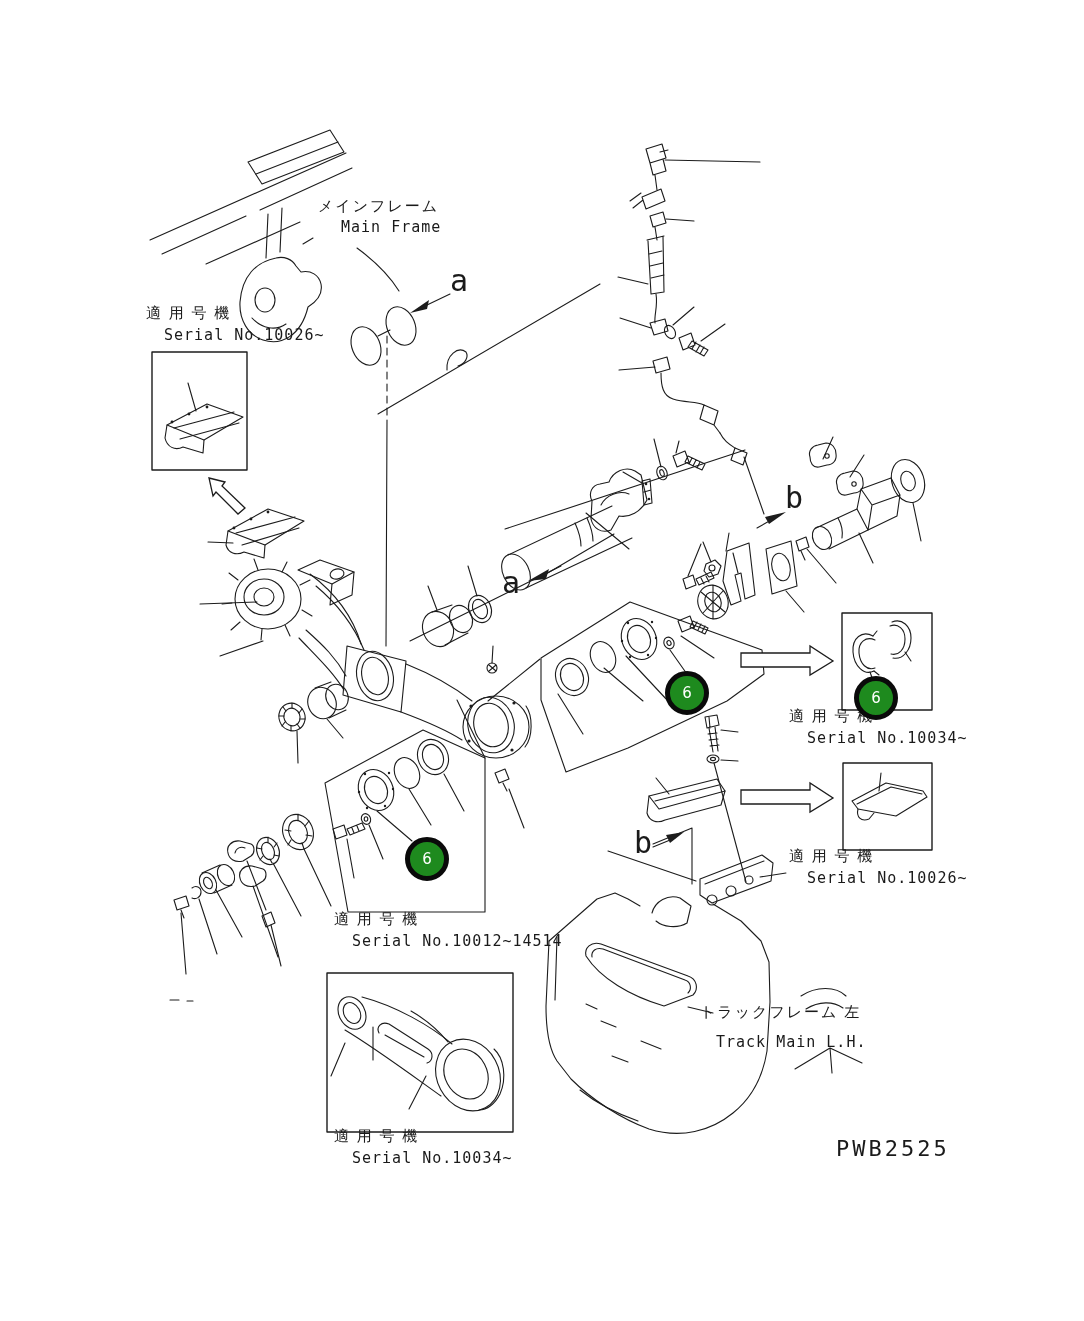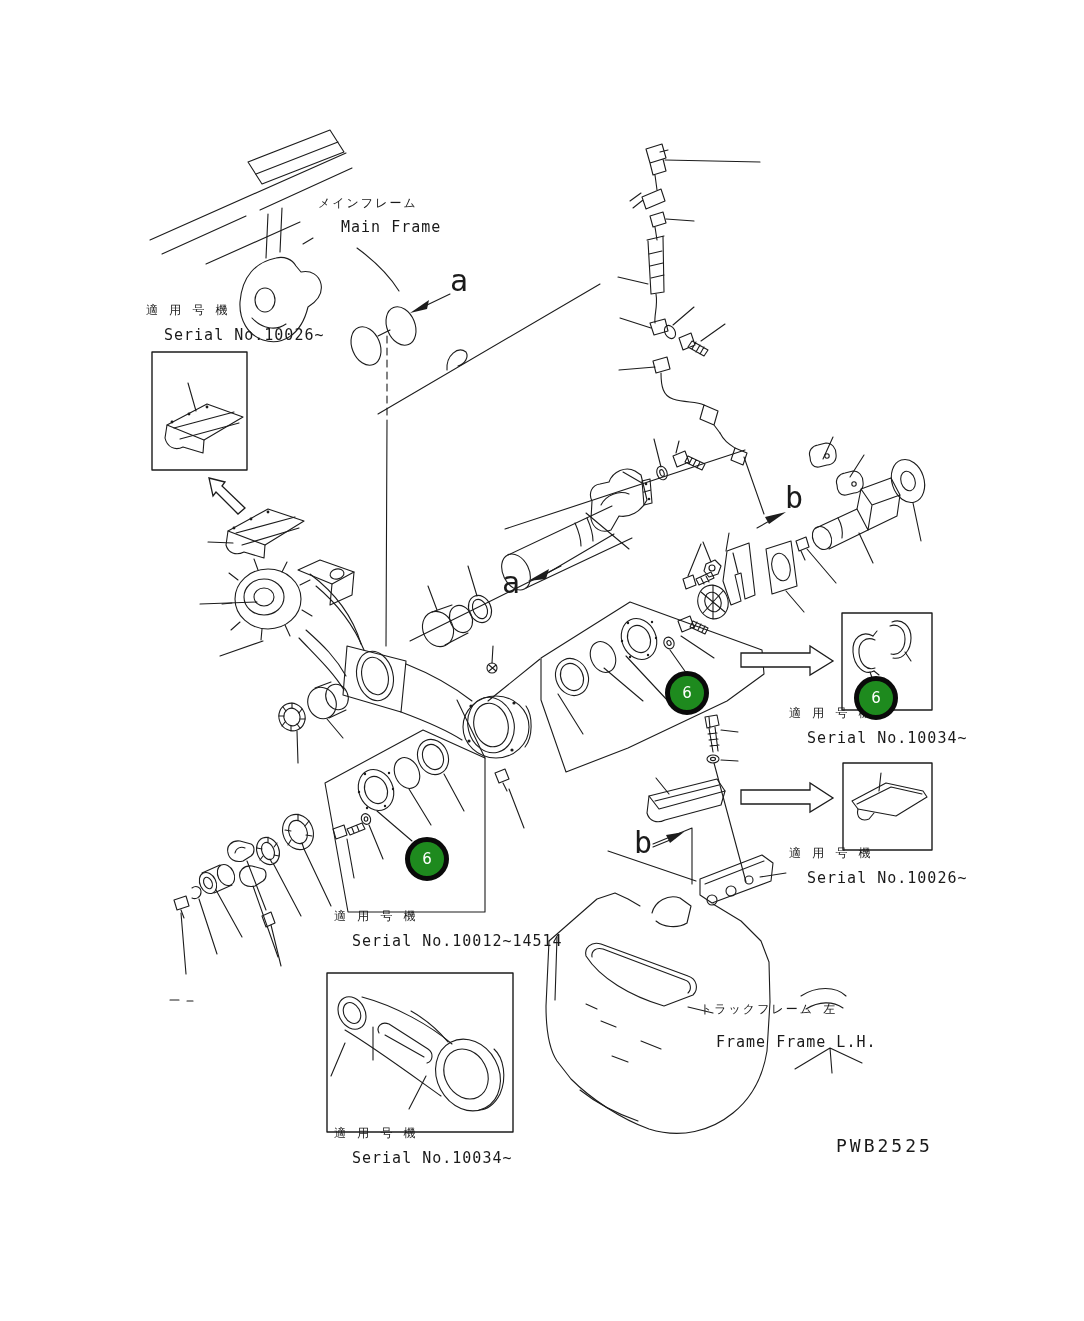--- a/index.html
+++ b/index.html
@@ -7,24 +7,24 @@
           font-family:"DejaVu Sans Mono","DejaVu Sans",monospace;color:#1a1a1a;}
   #art{position:absolute;left:0;top:0;}
   #art path,#art ellipse,#art circle,#art rect,#art polyline{fill:none;stroke:#1c1c1c;stroke-width:1.1;
           stroke-linecap:round;stroke-linejoin:round;}
   #art .dash{stroke-dasharray:7 5;}
   #art .dot{fill:#1c1c1c;stroke:none;}
   #art .fill{fill:#1c1c1c;stroke:none;}
   #art .blockarrow{fill:#ffffff;stroke:#1c1c1c;stroke-width:1.3;}
   #art rect.box{stroke-width:1.4;}
   .lbl{position:absolute;white-space:pre;line-height:1.15;}
-  .jp{font-size:12px;letter-spacing:2px;font-family:Liberation Mono, monospace;}
+  .jp{font-size:15px;letter-spacing:2px;font-family:Liberation Serif, serif;}
   .en{font-size:15px;letter-spacing:1px;padding-left:21px;}
   .big-letter{font-size:30px;letter-spacing:0;}
-  .code{font-size:18px;letter-spacing:3px;}
+  .code{font-size:22px;letter-spacing:3px;}
   .marker{position:absolute;width:34px;height:34px;border:5px solid #0a0a0a;border-radius:50%;
           background:#1e8a1e;color:#fff;text-align:center;line-height:34px;font-size:15px;
           font-family:"DejaVu Sans",sans-serif;}
 </style>
 </head>
 <body>
 
 <div id="canvas">
 
 <svg id="art" width="1084" height="1321" viewBox="0 0 1084 1321">
@@ -359,21 +359,21 @@
 <div class="lbl jp" style="left:789px;top:848px">適 用 号 機</div>
 <div class="lbl en" style="left:786px;top:870px">Serial No.10026~</div>
 
 <div class="lbl jp" style="left:334px;top:911px">適 用 号 機</div>
 <div class="lbl en" style="left:331px;top:933px">Serial No.10012~14514</div>
 
 <div class="lbl jp" style="left:334px;top:1128px">適 用 号 機</div>
 <div class="lbl en" style="left:331px;top:1150px">Serial No.10034~</div>
 
 <div class="lbl jp" style="left:700px;top:1004px">トラックフレーム 左</div>
-<div class="lbl en" style="left:695px;top:1034px">Frame Frame L.H.</div>
+<div class="lbl en" style="left:695px;top:1034px">Track Main L.H.</div>
 
 <div class="lbl code" style="left:836px;top:1136px">PWB2525</div>
 
 <div class="marker" style="left: 665px; top: 671px; background: rgb(30, 138, 30); border-color: rgb(10, 10, 10); color: rgb(255, 255, 255);"><span>6</span></div>
 <div class="marker" style="left: 405px; top: 837px; background: rgb(30, 138, 30); border-color: rgb(10, 10, 10); color: rgb(255, 255, 255);"><span>6</span></div>
 <div class="marker" style="left: 854px; top: 676px; background: rgb(30, 138, 30); border-color: rgb(10, 10, 10); color: rgb(255, 255, 255);"><span>6</span></div>
 
 </div>
 
 </body></html>

